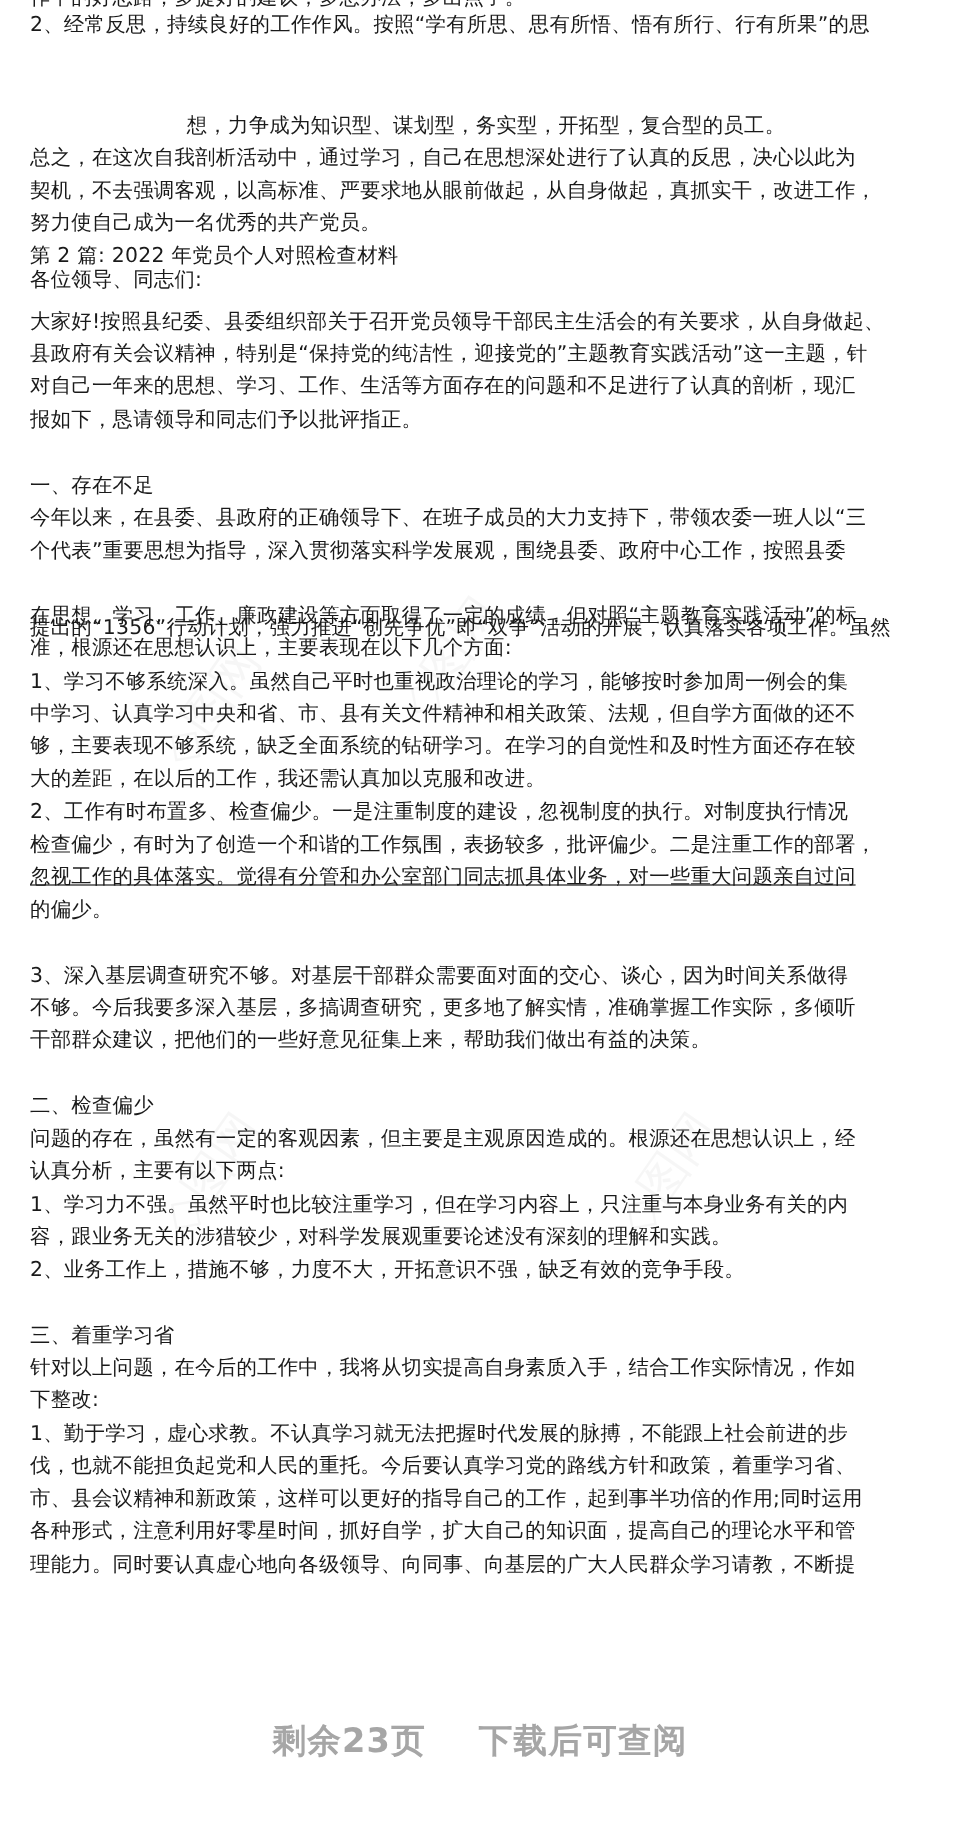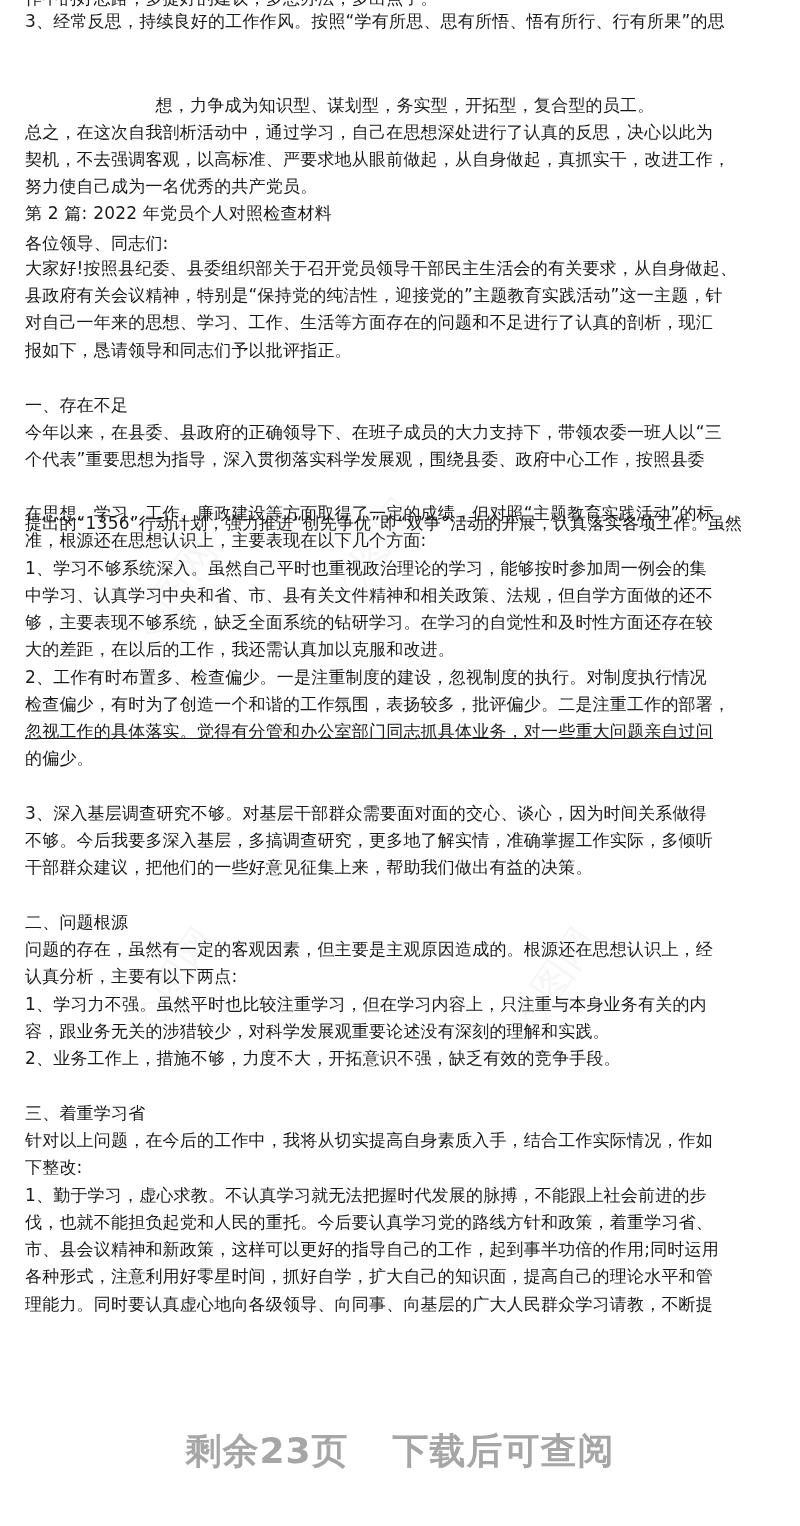--- a/index.html
+++ b/index.html
@@ -47,43 +47,43 @@
       left: 0;
       top: 1423px;
       width: 800px;
       height: 56px;
       display: flex;
       justify-content: center;
       align-items: center;
       gap: 44px;
       font-family: "DejaVu Sans", "Liberation Sans", sans-serif;
       font-weight: bold;
-      font-size: 36px;
+      font-size: 28px;
       color: #a6a6a6;
       letter-spacing: 1px;
     }
   </style>
 </head>
 <body>
 
 <div class="page">
   <div class="watermark" style="left:120px; top:560px;">◇图网</div>
   <div class="watermark" style="left:320px; top:520px;">◇图网</div>
   <div class="watermark" style="left:120px; top:950px;">◇图网</div>
   <div class="watermark" style="left:500px; top:950px;">◇图网</div>
 
   <div id="doc-lines">
       <div class="line" style="top: -14px;">作中的好思路，多提好的建议，多想办法，多出点子。</div>
-      <div class="line" style="top: 9px;">3、经常反思，持续良好的工作作风。按照“学有所思、思有所悟、悟有所行、行有所果”的思</div>
+      <div class="line" style="top: 9px;">2、经常反思，持续良好的工作作风。按照“学有所思、思有所悟、悟有所行、行有所果”的思</div>
       <div class="line" style="top: 93px; text-align: center;">想，力争成为知识型、谋划型，务实型，开拓型，复合型的员工。</div>
       <div class="line" style="top: 120px;">总之，在这次自我剖析活动中，通过学习，自己在思想深处进行了认真的反思，决心以此为</div>
       <div class="line" style="top: 147px;">契机，不去强调客观，以高标准、严要求地从眼前做起，从自身做起，真抓实干，改进工作，</div>
       <div class="line" style="top: 174px;">努力使自己成为一名优秀的共产党员。</div>
       <div class="line" style="top: 201px;">第 2 篇: 2022 年党员个人对照检查材料</div>
-      <div class="line" style="top: 231px;">各位领导、同志们:</div>
+      <div class="line" style="top: 221px;">各位领导、同志们:</div>
       <div class="line" style="top: 256px;">大家好!按照县纪委、县委组织部关于召开党员领导干部民主生活会的有关要求，从自身做起、</div>
       <div class="line" style="top: 283px;">县政府有关会议精神，特别是“保持党的纯洁性，迎接党的”主题教育实践活动”这一主题，针</div>
       <div class="line" style="top: 310px;">对自己一年来的思想、学习、工作、生活等方面存在的问题和不足进行了认真的剖析，现汇</div>
       <div class="line" style="top: 338px;">报如下，恳请领导和同志们予以批评指正。</div>
       <div class="line" style="top: 393px;">一、存在不足</div>
       <div class="line" style="top: 420px;">今年以来，在县委、县政府的正确领导下、在班子成员的大力支持下，带领农委一班人以“三</div>
       <div class="line" style="top: 447px;">个代表”重要思想为指导，深入贯彻落实科学发展观，围绕县委、政府中心工作，按照县委</div>
       <div class="line" style="top: 474px; margin-top: 37px;">提出的“1356”行动计划，强力推进“创先争优”即“双争”活动的开展，认真落实各项工作。虽然</div>
       <div class="line" style="top: 501px;">在思想、学习、工作、廉政建设等方面取得了一定的成绩，但对照“主题教育实践活动”的标</div>
       <div class="line" style="top: 528px;">准，根源还在思想认识上，主要表现在以下几个方面:</div>
@@ -91,21 +91,21 @@
       <div class="line" style="top: 583px;">中学习、认真学习中央和省、市、县有关文件精神和相关政策、法规，但自学方面做的还不</div>
       <div class="line" style="top: 610px;">够，主要表现不够系统，缺乏全面系统的钻研学习。在学习的自觉性和及时性方面还存在较</div>
       <div class="line" style="top: 637px;">大的差距，在以后的工作，我还需认真加以克服和改进。</div>
       <div class="line" style="top: 665px;">2、工作有时布置多、检查偏少。一是注重制度的建设，忽视制度的执行。对制度执行情况</div>
       <div class="line" style="top: 692px;">检查偏少，有时为了创造一个和谐的工作氛围，表扬较多，批评偏少。二是注重工作的部署，</div>
       <div class="line" style="top: 719px; text-decoration: underline;">忽视工作的具体落实。觉得有分管和办公室部门同志抓具体业务，对一些重大问题亲自过问</div>
       <div class="line" style="top: 746px;">的偏少。</div>
       <div class="line" style="top: 801px;">3、深入基层调查研究不够。对基层干部群众需要面对面的交心、谈心，因为时间关系做得</div>
       <div class="line" style="top: 828px;">不够。今后我要多深入基层，多搞调查研究，更多地了解实情，准确掌握工作实际，多倾听</div>
       <div class="line" style="top: 855px;">干部群众建议，把他们的一些好意见征集上来，帮助我们做出有益的决策。</div>
-      <div class="line" style="top: 910px;">二、问题根源</div>
+      <div class="line" style="top: 910px;">二、检查偏少</div>
       <div class="line" style="top: 937px;">问题的存在，虽然有一定的客观因素，但主要是主观原因造成的。根源还在思想认识上，经</div>
       <div class="line" style="top: 964px;">认真分析，主要有以下两点:</div>
       <div class="line" style="top: 992px;">1、学习力不强。虽然平时也比较注重学习，但在学习内容上，只注重与本身业务有关的内</div>
       <div class="line" style="top: 1019px;">容，跟业务无关的涉猎较少，对科学发展观重要论述没有深刻的理解和实践。</div>
       <div class="line" style="top: 1046px;">2、业务工作上，措施不够，力度不大，开拓意识不强，缺乏有效的竞争手段。</div>
       <div class="line" style="top: 1101px;">三、着重学习省</div>
       <div class="line" style="top: 1128px;">针对以上问题，在今后的工作中，我将从切实提高自身素质入手，结合工作实际情况，作如</div>
       <div class="line" style="top: 1155px;">下整改:</div>
       <div class="line" style="top: 1183px;">1、勤于学习，虚心求教。不认真学习就无法把握时代发展的脉搏，不能跟上社会前进的步</div>
       <div class="line" style="top: 1210px;">伐，也就不能担负起党和人民的重托。今后要认真学习党的路线方针和政策，着重学习省、</div>

